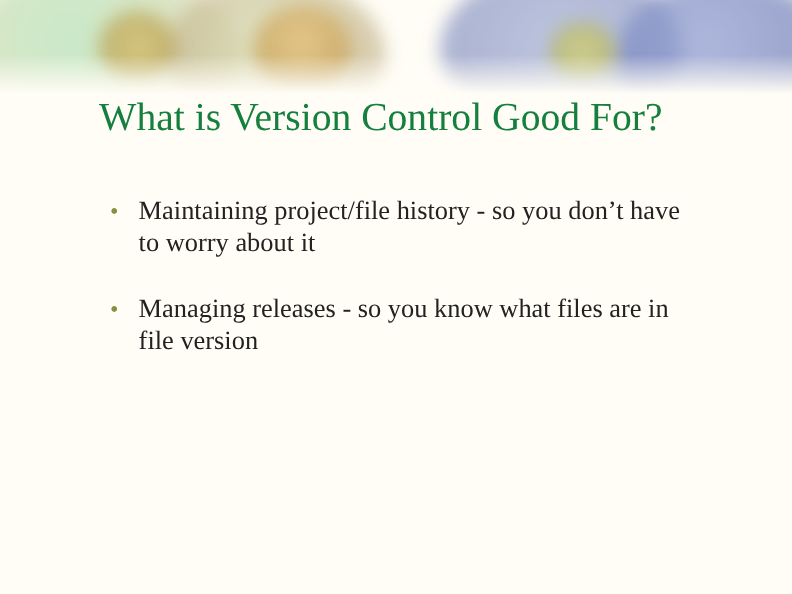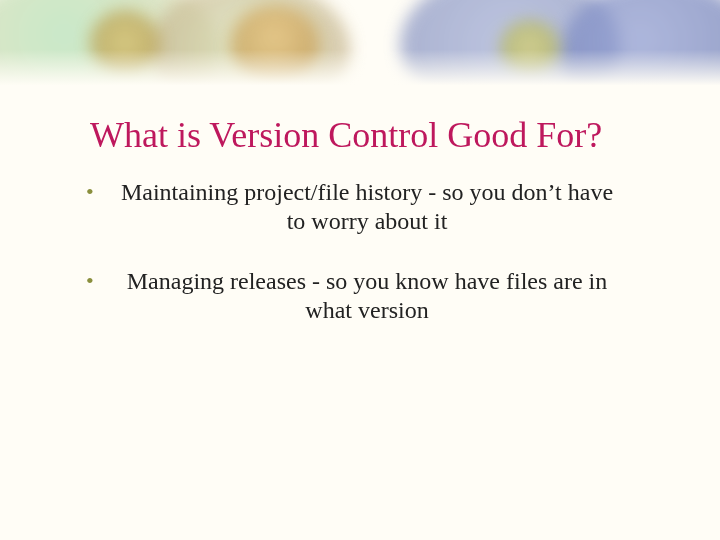--- a/index.html
+++ b/index.html
@@ -56,34 +56,33 @@
   .s5 { left: 560px; top: -20px; width: 200px; height: 150px;
         background: radial-gradient(circle at 40% 40%, #93a0d4, #6c7bb3); }
   .s6 { left: 500px; top: 20px; width: 60px; height: 55px;
         background: radial-gradient(circle, #dcd57a, #a2a84e); filter: blur(4px); opacity:0.8;}
   .s7 { left: 90px; top: 10px; width: 70px; height: 65px;
         background: radial-gradient(circle, #d9c06b, #a99045); filter: blur(5px); opacity:0.7;}
 
   .title {
     position: absolute;
     left: 90px;
-    top: 116px;
+    top: 87px;
     width: 560px;
     font-size: 36px;
-    color: #be185d;
+    color: #15803d;
     font-weight: 400;
     line-height: 1.1;
   }
 
   .body {
     position: absolute;
-    left: 82px;
+    left: 96px;
     top: 178px;
     width: 540px;
-    text-align: center;
   }
 
   ul.bullets {
     list-style: none;
     margin: 0;
     padding: 0;
   }
   ul.bullets > li {
     position: relative;
     font-size: 24px;
@@ -119,18 +118,18 @@
   </div>
 
   <div class="title">What is Version Control Good For?</div>
 
   <div class="body">
     <ul class="bullets">
       <li>
         <span>Maintaining project/file history - so you don’t have to worry about it</span>
       </li>
       <li>
-        <span>Managing releases - so you know have files are in what version</span>
+        <span>Managing releases - so you know what files are in file version</span>
       </li>
     </ul>
   </div>
 
 </div>
 
 </body></html>

